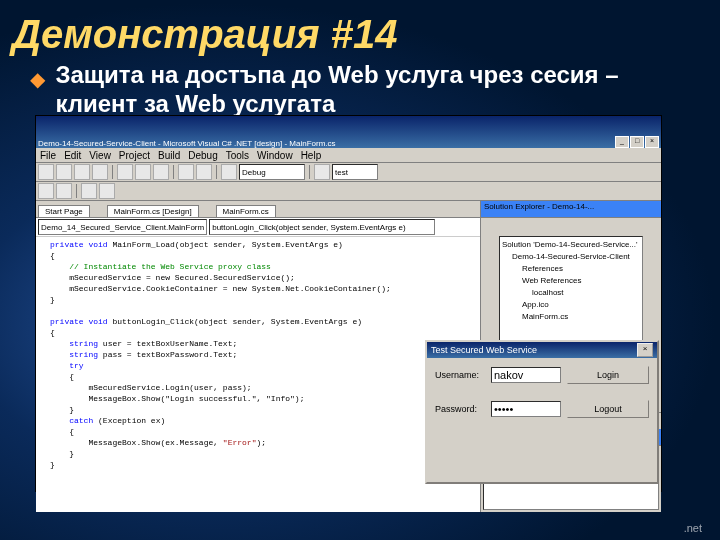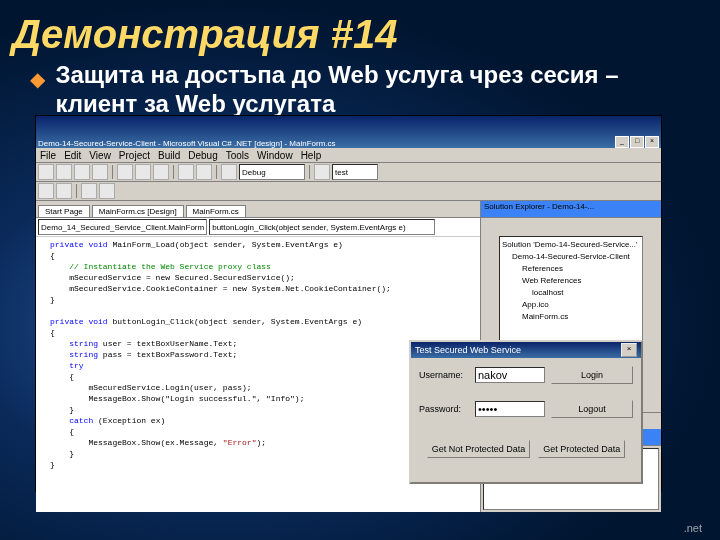--- a/index.html
+++ b/index.html
@@ -13,34 +13,34 @@
 .tb .btns{margin-left:auto;display:flex;gap:1px}
 .tb .b{width:12px;height:10px;background:#d4d0c8;border:1px solid #fff;font-size:7px;text-align:center;line-height:8px;color:#000}
 .menu{background:#d4d0c8;height:14px;display:flex;align-items:center;gap:8px;padding:0 4px;border-bottom:1px solid #808080;font-size:10px}
 .tbar{background:#d4d0c8;height:18px;display:flex;align-items:center;gap:2px;padding:0 2px;border-bottom:1px solid #808080}
 .tbar .ico{width:14px;height:14px;background:#e8e8e8;border:1px solid #aaa}
 .tbar .sep{width:1px;height:14px;background:#808080;margin:0 2px}
 .tbar .combo{height:14px;background:#fff;border:1px inset #808080;font-size:8px;padding:0 2px;display:flex;align-items:center;min-width:60px}
 .body{display:flex;height:calc(100% - 64px)}
 .left{flex:1;display:flex;flex-direction:column;background:#fff}
 .tabs{background:#d4d0c8;height:16px;display:flex;align-items:flex-end;padding:0 2px;border-bottom:1px solid #808080;font-size:8px}
-.tab{background:#fff;border:1px solid #808080;border-bottom:none;padding:1px 6px;margin-right:2px}
+.tab{background:#fff;border:1px solid #808080;border-bottom:none;padding:1px 6px;margin-right:17px}
 .code{flex:1;background:#fff;font-family:'Courier New',monospace;font-size:8px;line-height:11px;padding:2px 2px 2px 14px;position:relative;overflow:hidden;white-space:pre}
 .kw{color:#00f}
 .cm{color:#080}
 .str{color:#a31515}
 .right{width:180px;background:#d4d0c8;border-left:1px solid #808080;display:flex;flex-direction:column}
 .panel-t{background:#3b82f6;height:14px;font-size:8px;padding:1px 3px;border-bottom:1px solid #808080}
 .tree{background:#fff;flex:1;font-size:8px;padding:2px;line-height:12px;border:1px inset #808080;margin:18px}
 .tree .n{white-space:nowrap}
 .tree .i1{padding-left:10px}.tree .i2{padding-left:20px}.tree .i3{padding-left:30px}
 .prop{height:60px;background:#fff;border:1px inset #808080;margin:2px;font-size:7px}
 .bottom-tabs{background:#d4d0c8;height:16px;font-size:8px;display:flex;align-items:center;padding:0 2px;border-top:1px solid #808080}
 .bt{border:1px solid #808080;padding:1px 4px;background:#e8e8e8;margin-right:2px}
-.dialog{position:absolute;left:409px;top:340px;width:230px;height:140px;background:#d4d0c8;border:2px outset #d4d0c8;font-size:9px}
+.dialog{position:absolute;left:425px;top:340px;width:230px;height:140px;background:#d4d0c8;border:2px outset #d4d0c8;font-size:9px}
 .dtb{background:linear-gradient(#0a246a,#3a6ea5);color:#fff;height:16px;display:flex;align-items:center;padding:0 4px}
 .dtb .x{margin-left:auto;width:14px;height:12px;background:#d4d0c8;border:1px outset;text-align:center;font-size:8px;color:#000;line-height:10px}
 .dbody{padding:8px;display:grid;grid-template-columns:50px 70px 1fr;gap:16px 6px;align-items:center}
 .dbody label{font-size:9px}
 .dbody input{height:14px;border:1px inset #808080;font-size:11px;padding:0 2px;width:64px}
 .dbtn{height:18px;border:1px outset #d4d0c8;background:#d4d0c8;font-size:9px;padding:0 4px}
 .drow2{grid-column:1/4;display:flex;gap:8px;justify-content:center;margin-top:6px}
 .footer{position:absolute;right:18px;bottom:6px;color:rgba(255,255,255,0.6);font-size:11px;}
 </style>
 </head>
@@ -165,21 +165,17 @@
       <span>Test Secured Web Service</span>
       <div class="x">×</div>
     </div>
     <div class="dbody">
       <label>Username:</label>
       <input value="nakov" style="">
       <button class="dbtn">Login</button>
       <label>Password:</label>
       <input type="password" value="*****" style="">
       <button class="dbtn">Logout</button>
-      <div class="drow2">
-        <button class="dbtn">Get Not Protected Data</button>
-        <button class="dbtn">Get Protected Data</button>
-      </div>
     </div>
   </div>
 
   <div class="footer">.net</div>
 </div>
 
 </body></html>

